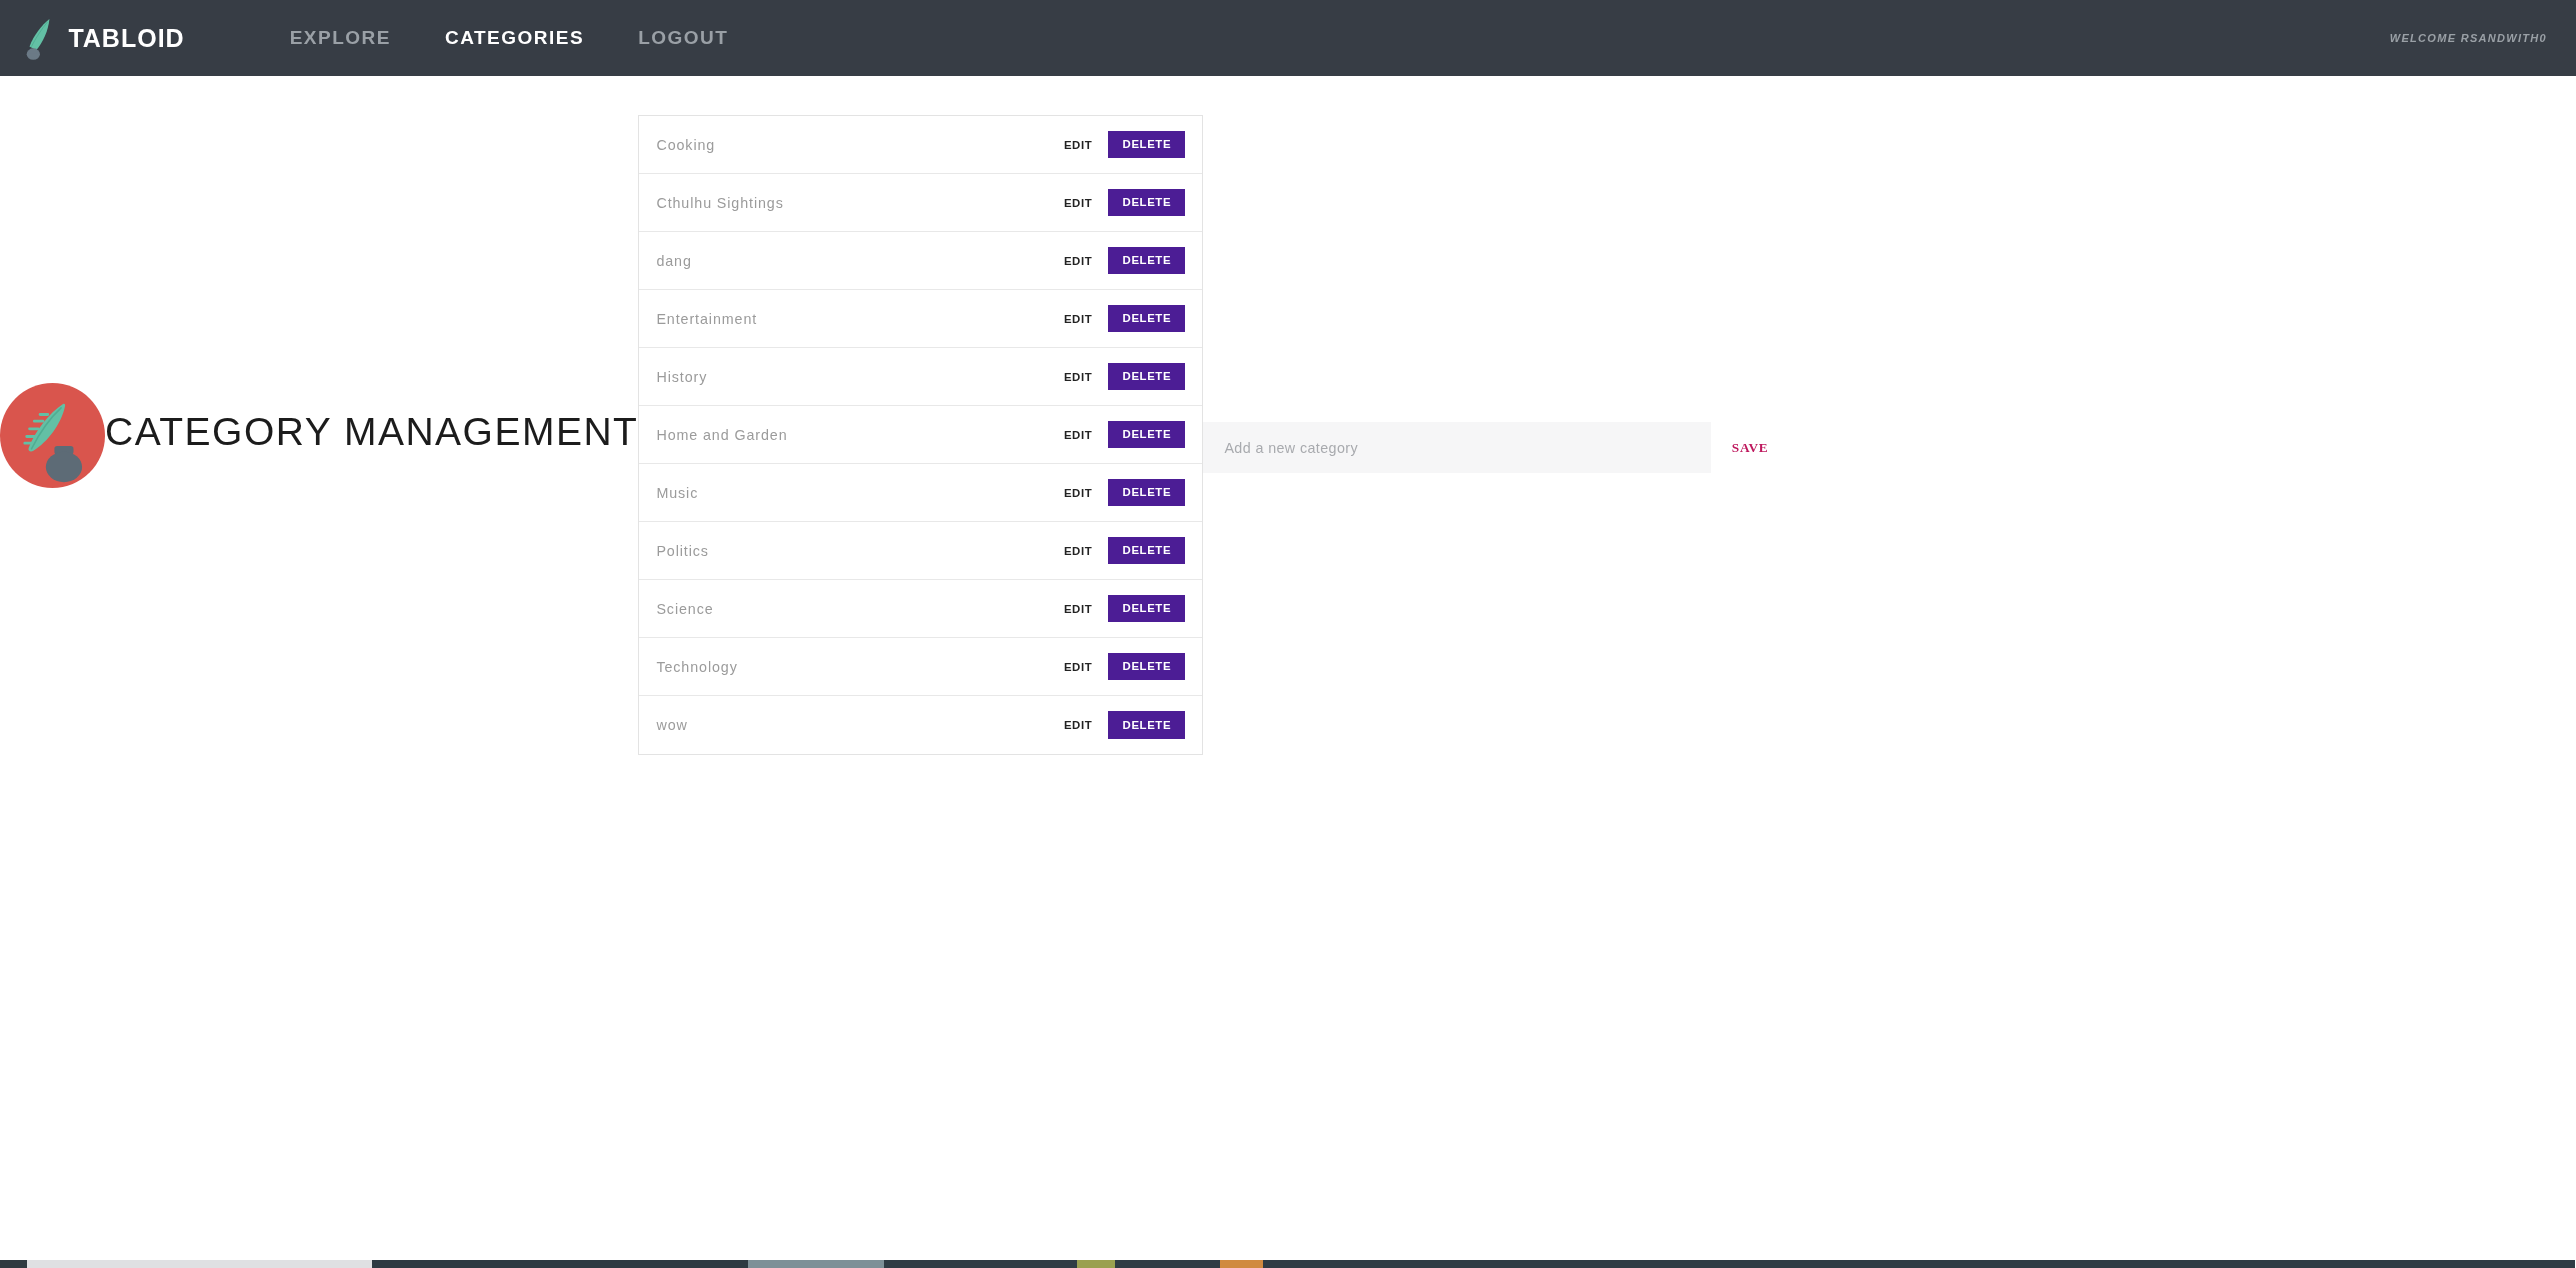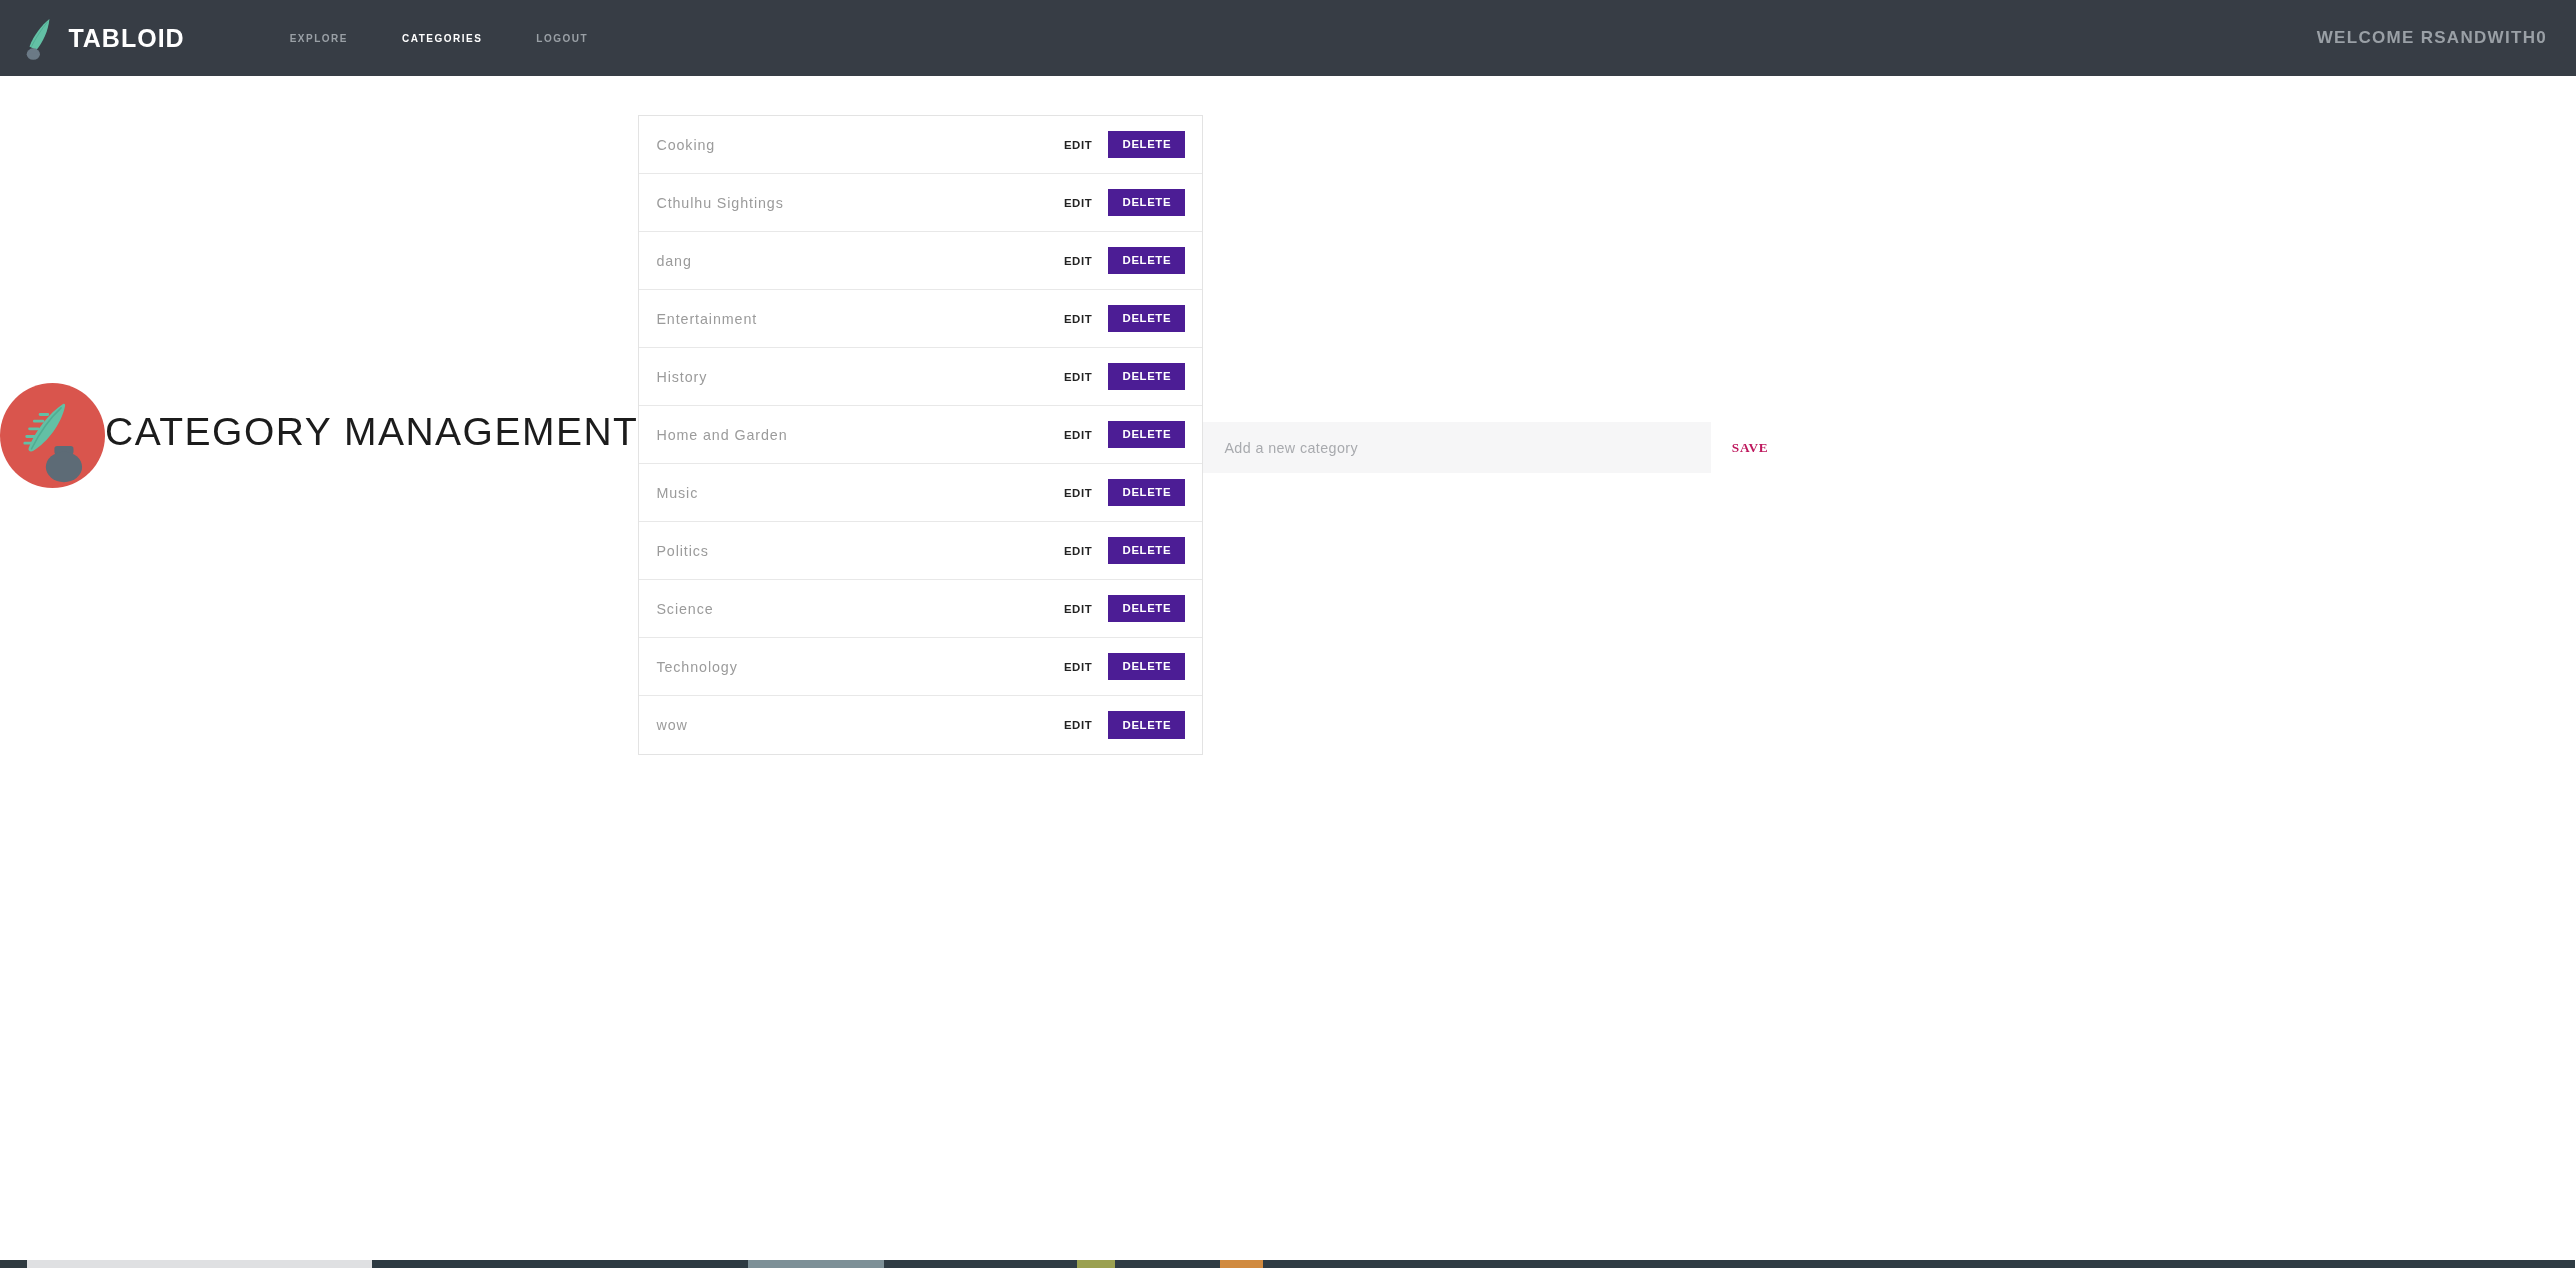--- a/index.html
+++ b/index.html
@@ -46,41 +46,42 @@
     font-family: "Liberation Sans", sans-serif;
   }
   .nav-links {
     display: flex;
     align-items: center;
     margin-left: 78px;
     gap: 0;
   }
   .nav-link {
     color: #9aa0a6;
-    font-size: 10px;
+    font-size: 19px;
     font-weight: bold;
     letter-spacing: 1.5px;
     text-decoration: none;
     padding: 0 27px;
     white-space: nowrap;
     text-align: center;
   }
   .nav-link.active {
     color: #ffffff;
   }
   .nav-welcome {
     position: absolute;
     right: 29px;
     top: 50%;
     transform: translateY(-50%);
     color: #9aa0a6;
-    font-size: 17px;
+    font-size: 11px;
     font-weight: bold;
     letter-spacing: 1.3px;
     white-space: nowrap;
+    font-style: italic;
   }
 
   
   .page {
     width: 100%;
     display: flex;
     align-items: center;
     padding-top: 39px;
     box-sizing: border-box;
   }

